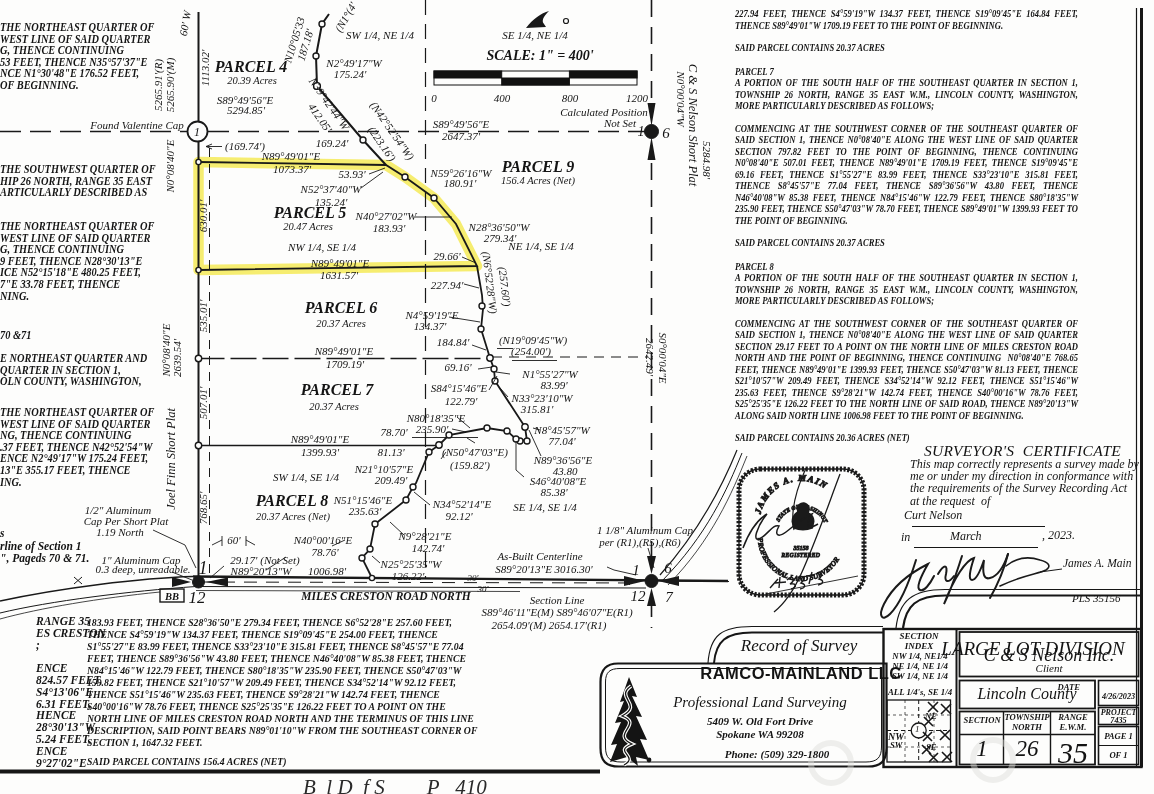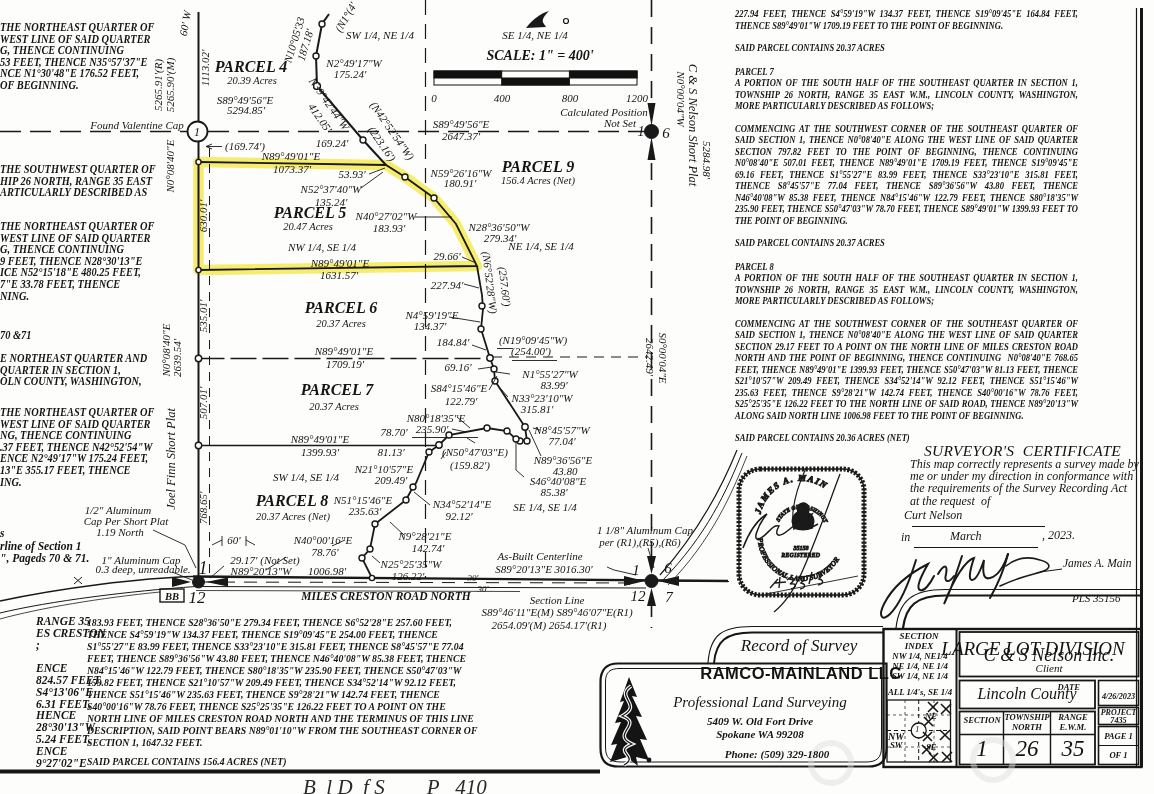--- a/index.html
+++ b/index.html
@@ -442,21 +442,21 @@
 <div class="t" style="left:960px;top:662px;width:178px;text-align:center;font-size:11px;">Client</div>
 <div class="t" style="left:960px;top:645px;width:178px;text-align:center;font-size:18px;">C &amp; S Nelson Inc.</div>
 
 <div class="t" style="left:960px;top:685px;width:134px;text-align:center;font-size:16px;">Lincoln County</div>
 
 <div class="t b" style="left:960px;top:715px;width:44px;text-align:center;font-size:8.6px;font-style:italic;">SECTION</div>
 <div class="t b" style="left:1004px;top:713px;width:46px;text-align:center;font-size:8.6px;line-height:9.6px;">TOWNSHIP<br>NORTH</div>
 <div class="t b" style="left:1051px;top:713px;width:44px;text-align:center;font-size:8.6px;line-height:9.6px;">RANGE<br>E.W.M.</div>
 <div class="t" style="left:960px;top:736px;width:44px;text-align:center;font-size:23px;">1</div>
 <div class="t" style="left:1004px;top:736px;width:46px;text-align:center;font-size:23px;">26</div>
-<div class="t" style="left:1051px;top:736px;width:44px;text-align:center;font-size:23px;">35</div>
+<div class="t" style="left:1051px;top:736px;width:44px;text-align:center;font-size:30px;">35</div>
 
 <div class="t b" style="left:1041px;top:682px;width:39px;text-align:right;font-size:8.6px;">DATE</div>
 <div class="t b" style="left:1099px;top:692px;width:39px;text-align:center;font-size:8.2px;">4/26/2023</div>
 <div class="t b" style="left:1099px;top:708px;width:39px;text-align:center;font-size:8px;">PROJECT</div>
 <div class="t b" style="left:1099px;top:716px;width:39px;text-align:center;font-size:8.2px;">7435</div>
 <div class="t b" style="left:1099px;top:731px;width:39px;text-align:center;font-size:8.6px;">PAGE 1</div>
 <div class="t b" style="left:1099px;top:750px;width:39px;text-align:center;font-size:8.6px;">OF 1</div>
 
 <div class="t" style="left:924px;top:442px;width:186px;text-align:center;font-size:15.5px;letter-spacing:0.3px;">SURVEYOR'S&nbsp; CERTIFICATE</div>
 <div class="t" style="left:910px;top:458px;font-size:12px;line-height:12.2px;">This map correctly represents a survey made by<br>me or under my direction in conformance with<br>the requirements of the Survey Recording Act<br>at the request&nbsp; of</div>

